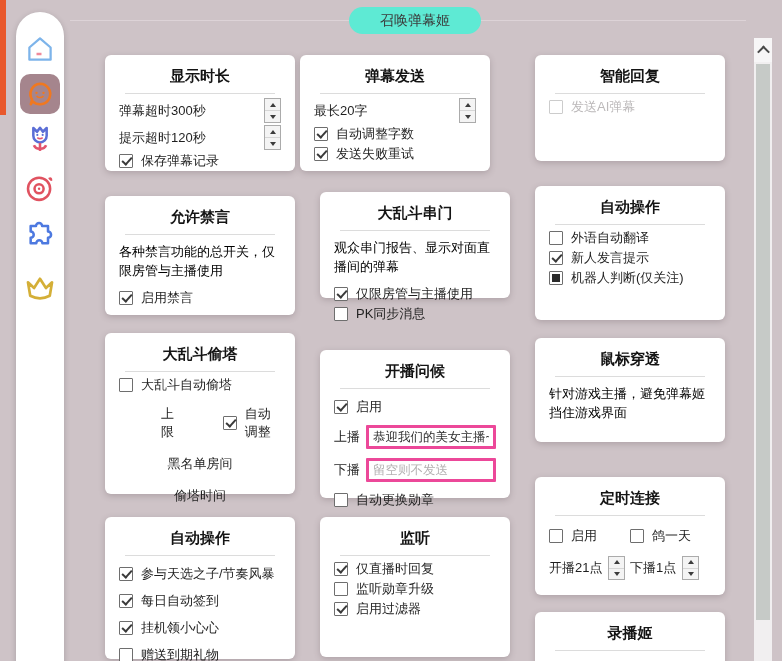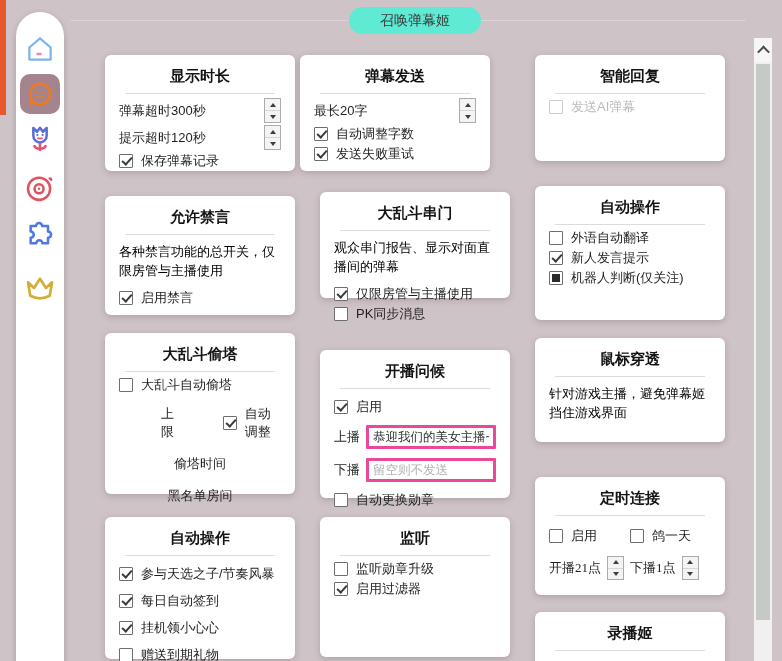--- a/index.html
+++ b/index.html
@@ -85,21 +85,21 @@
   #card-speech{left:535px;top:186px;height:134px;}
   #card-tower{left:105px;top:333px;height:161px;}
   #card-greeting{left:320px;top:350px;height:148px;}
   #card-mouse{left:535px;top:338px;height:104px;}
   #card-timer{left:535px;top:477px;height:118px;}
   #card-autoops{left:105px;top:517px;height:142px;}
   #card-listen{left:320px;top:517px;height:140px;}
   #card-recorder{left:535px;top:612px;height:90px;}
   .tight .row{margin:9px 0;}
   
-  .split-row{display:flex;align-items:center;margin:11px 0;font-size:13px;color:#1f1f1f;font-family:Liberation Serif, serif;}
+  .split-row{display:flex;align-items:center;margin:11px 0;font-size:13px;color:#1f1f1f;}
   .split-row .half{display:flex;align-items:center;flex:1;}
   .indent{margin-left:42px;}
   .push-right{margin-left:auto;margin-right:2px;}
   
   .scrollbar{position:absolute;right:10px;top:38px;width:18px;height:623px;background:#f1eff0;}
   .scroll-up{
     position:absolute;top:0;left:0;width:18px;height:24px;background:#f7f6f7;
     display:flex;align-items:center;justify-content:center;cursor:pointer;
   }
   .scroll-up::after{
@@ -200,22 +200,22 @@
     <span class="cb"></span>
     <span class="lbl">大乱斗自动偷塔</span>
   </div>
   <div class="split-row">
     <span class="lbl indent">上限</span>
     <span class="check-row push-right checked" style="display:flex;align-items:center;padding-left:42px;">
       <span class="cb"></span>
       <span class="lbl">自动调整</span>
     </span>
   </div>
+  <span class="center-text">黑名单房间</span>
   <span class="center-text">偷塔时间</span>
-  <span class="center-text">黑名单房间</span>
 </div>
 
 <div class="card tight" id="card-autoops">
   <div class="card-title">自动操作</div>
   <div class="card-divider"></div>
   <div class="row check-row checked">
     <span class="cb"></span>
     <span class="lbl">参与天选之子/节奏风暴</span>
   </div>
   <div class="row check-row checked">
@@ -283,20 +283,24 @@
   </div>
   <div class="row check-row unchecked">
     <span class="cb"></span>
     <span class="lbl">自动更换勋章</span>
   </div>
 </div>
 
 <div class="card" id="card-listen">
   <div class="card-title">监听</div>
   <div class="card-divider"></div>
+  <div class="row check-row checked">
+    <span class="cb"></span>
+    <span class="lbl">仅直播时回复</span>
+  </div>
   <div class="row check-row unchecked">
     <span class="cb"></span>
     <span class="lbl">监听勋章升级</span>
   </div>
   <div class="row check-row checked">
     <span class="cb"></span>
     <span class="lbl">启用过滤器</span>
   </div>
 </div>
 

